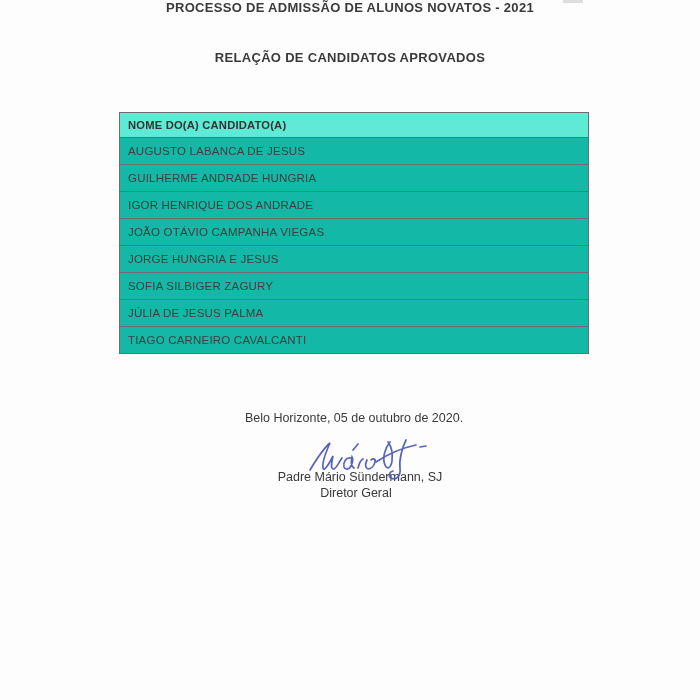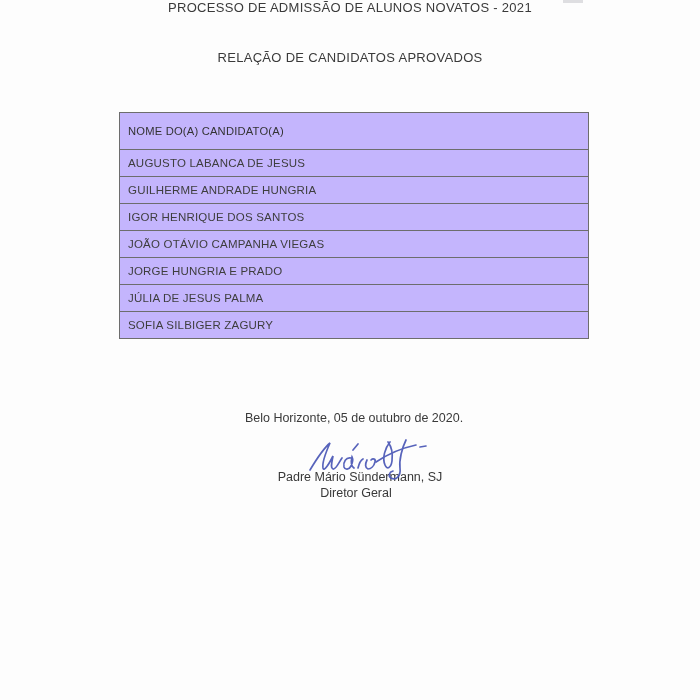--- a/index.html
+++ b/index.html
@@ -19,56 +19,56 @@
     left: 563px; top: 0;
     width: 20px; height: 3px;
     background: #c9c9ce;
     opacity: 0.6;
   }
   .title-line {
     position: absolute;
     left: 0; right: 0;
     text-align: center;
     font-size: 13px;
-    font-weight: normal;
+    font-weight: bold;
     letter-spacing: 0.3px;
     color: #3a3a3a;
   }
   .title-1 { top: 0px; }
   .title-2 { top: 37px; margin-top: 13px; }
   .title-3 { top: 64px; }
 
   table.candidates {
     position: absolute;
     left: 119px; top: 112px;
     width: 470px;
     border-collapse: collapse;
     table-layout: fixed;
   }
   table.candidates, table.candidates th, table.candidates td {
     border: 1.5px solid #6d6d6d;
   }
   table.candidates { border: 1.7px solid #585858; }
   table.candidates th {
-    height: 37px;
+    height: 25px;
     text-align: left;
     padding-left: 8px;
     font-size: 11.2px;
-    font-weight: normal;
+    font-weight: bold;
     letter-spacing: 0.2px;
     color: #333;
-    background: #c4b5fd;
+    background: #5eead4;
   }
   table.candidates td {
     height: 27px;
     padding-left: 8px;
     font-size: 11.5px;
     letter-spacing: 0.2px;
     color: #3e3e3e;
-    background: #c4b5fd;
+    background: #14b8a6;
   }
 
   .date-line {
     position: absolute;
     left: 0; right: 0;
     top: 411px;
     text-align: center;
     transform: translateX(4px);
     font-size: 12.5px;
     color: #3a3a3a;
@@ -116,33 +116,36 @@
       </tr>
     </thead>
     <tbody>
       <tr>
           <td>AUGUSTO LABANCA DE JESUS</td>
         </tr>
       <tr>
           <td>GUILHERME ANDRADE HUNGRIA</td>
         </tr>
       <tr>
-          <td>IGOR HENRIQUE DOS SANTOS</td>
+          <td>IGOR HENRIQUE DOS ANDRADE</td>
         </tr>
       <tr>
           <td>JOÃO OTÁVIO CAMPANHA VIEGAS</td>
         </tr>
       <tr>
-          <td>JORGE HUNGRIA E PRADO</td>
+          <td>JORGE HUNGRIA E JESUS</td>
+        </tr>
+      <tr>
+          <td>SOFIA SILBIGER ZAGURY</td>
         </tr>
       <tr>
           <td>JÚLIA DE JESUS PALMA</td>
         </tr>
       <tr>
-          <td>SOFIA SILBIGER ZAGURY</td>
+          <td>TIAGO CARNEIRO CAVALCANTI</td>
         </tr>
     </tbody>
   </table>
 
   <div class="date-line">Belo Horizonte, 05 de outubro de 2020.</div>
 
   <svg class="signature-svg" width="126" height="47" viewBox="0 0 126 47">
     <g fill="none" stroke="#4a57b6" stroke-width="1.7" stroke-linecap="round" opacity="0.92">
 
       <path d="M4 34 C10 24 18 12 24 7 C20 16 16 27 17 32 C18 36 23 28 27 20 C26 26 24 32 27 33 C30 34 33 26 36 22"></path>

